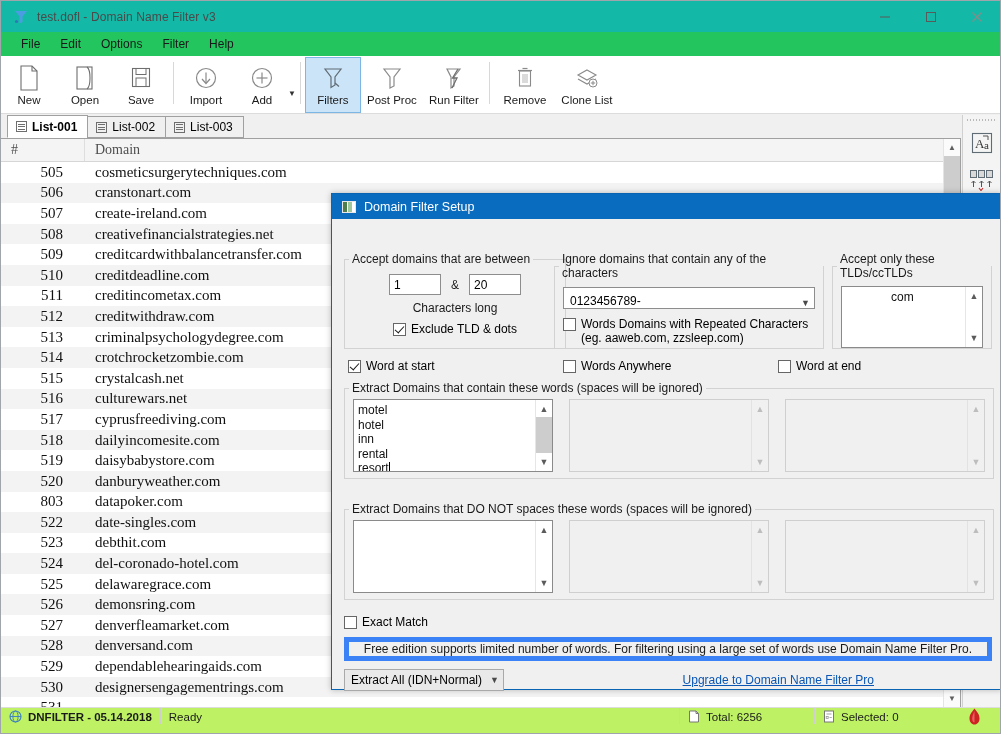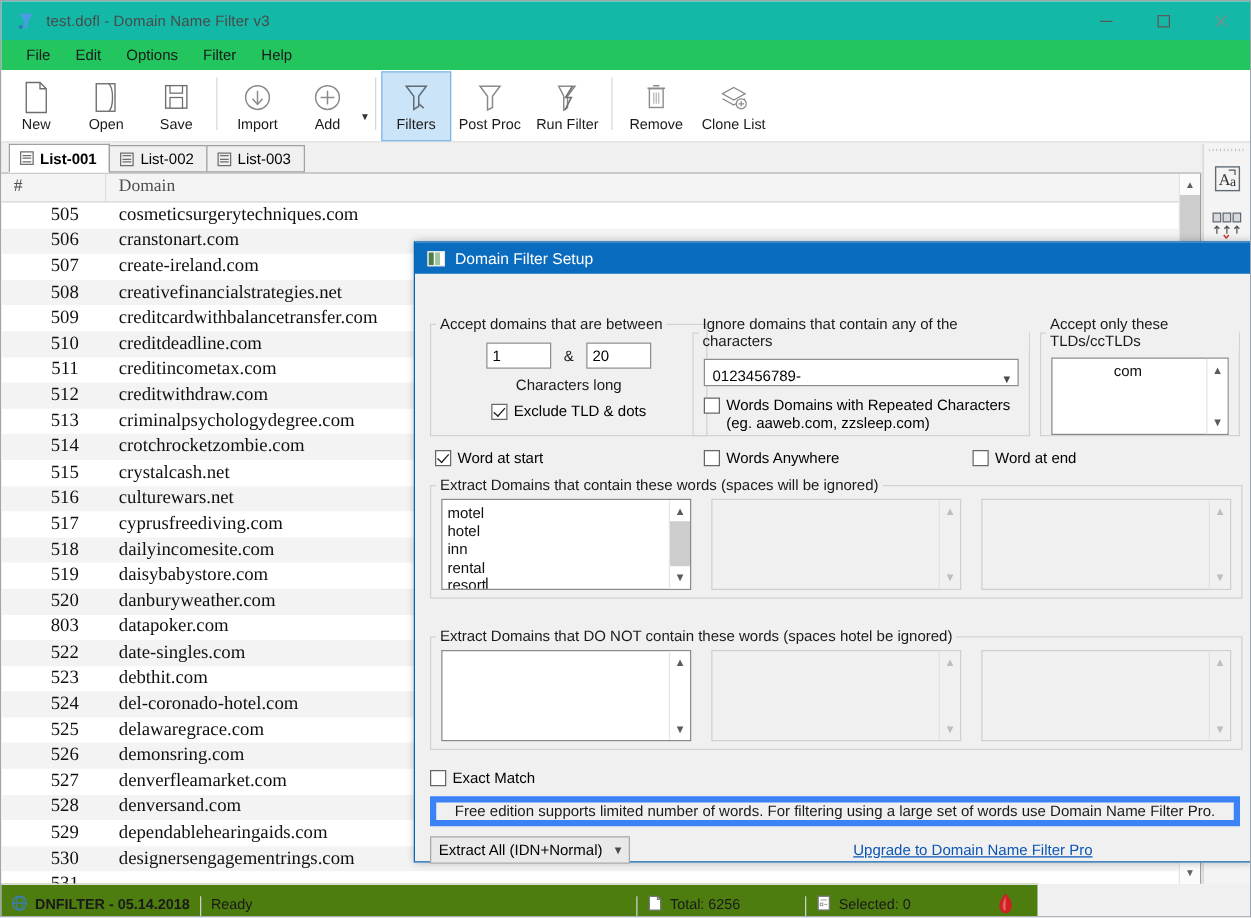--- a/index.html
+++ b/index.html
@@ -170,24 +170,24 @@
     background-image: repeating-linear-gradient(to right, #b9b9b9 0 1px, transparent 1px 3px);
     background-position: 0 2px; background-repeat: repeat-x; background-size: 3px 2px;
   }
   .rail-btn {
     width: 30px; height: 30px; margin: 6px auto 0 auto;
     display: flex; align-items: center; justify-content: center;
   }
 
   
   .statusbar {
-    position: absolute; left: 0; bottom: 0; width: 829px; height: 26px;
-    background: #4d7c0f;
+    position: absolute; left: 0; bottom: 0; width: 999px; height: 26px;
+    background: #bef264;
     border-top: 1px solid #dcdcdc;
-    display: flex; align-items: flex-end;
+    display: flex; align-items: flex-start;
     font-size: 11.5px; color: #1a1a1a;
     box-sizing: border-box;
   }
   .sb-cell { display: flex; align-items: center; height: 18px; padding: 0 8px; }
   .sb-sep { width: 1px; height: 16px; background: #cfcfcf; }
   .sb-strong { font-weight: bold; }
 
   
   .dialog {
     position: absolute; left: 330px; top: 192px; width: 671px; height: 497px;
@@ -707,21 +707,21 @@
             <div class="ta-content"></div>
             <div class="ta-sb">
               <span class="ta-arrow up">▲</span>
               <span class="ta-arrow dn">▼</span>
             </div>
           </div>
         </div>
       </fieldset>
 
       <fieldset class="gb" style="left:12px; top:283px; width:648px; height:98px;">
-        <legend>Extract Domains that DO NOT contain these words (spaces hotel be ignored)</legend>
+        <legend>Extract Domains that DO NOT spaces these words (spaces will be ignored)</legend>
         <div style="display:flex; gap:16px; padding:4px 8px 0 8px;">
           <div class="ta" style="width:200px; height:73px;">
             <div class="ta-content"></div>
             <div class="ta-sb">
               <span class="ta-arrow up">▲</span>
               <span class="ta-arrow dn">▼</span>
             </div>
           </div>
           <div class="ta disabled" style="width:200px; height:73px;">
             <div class="ta-content"></div>

